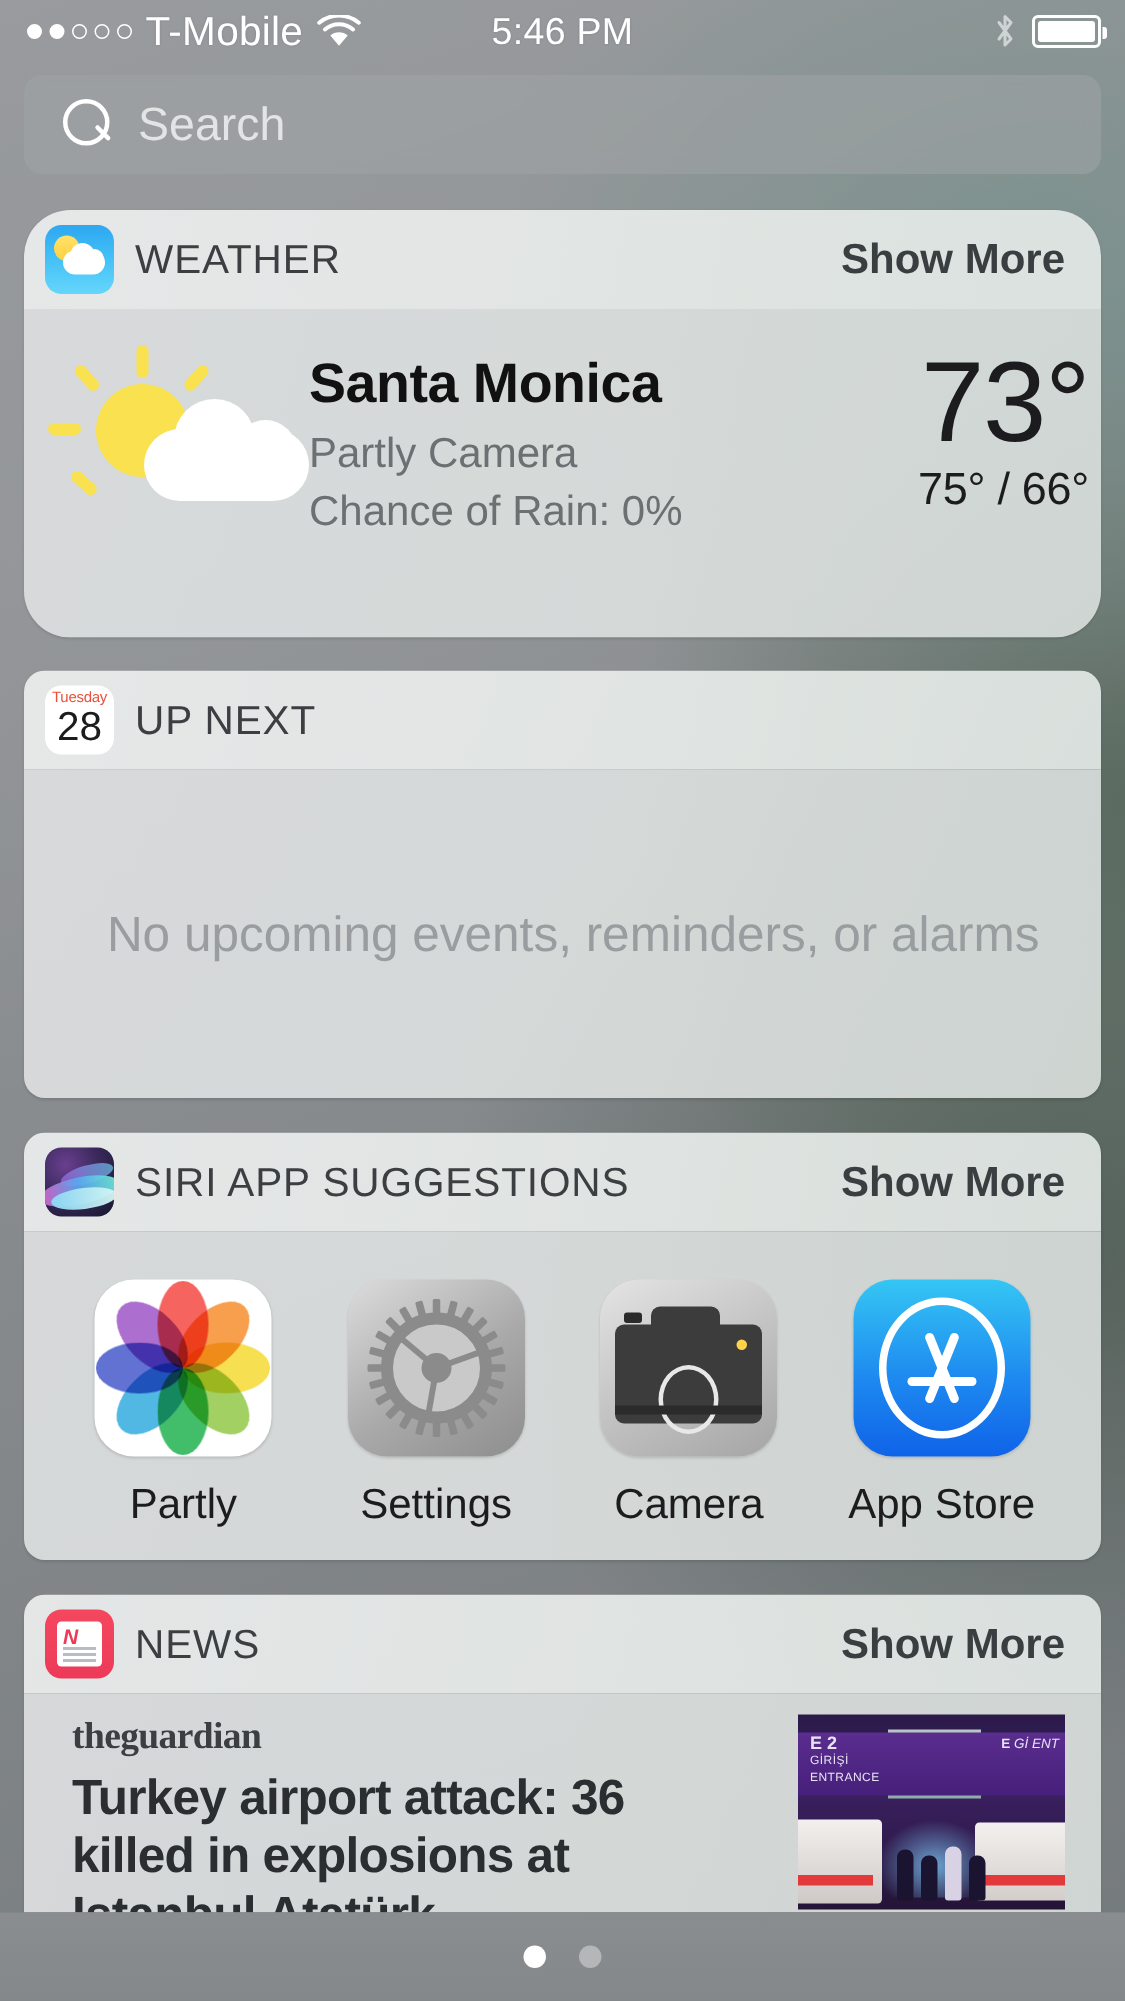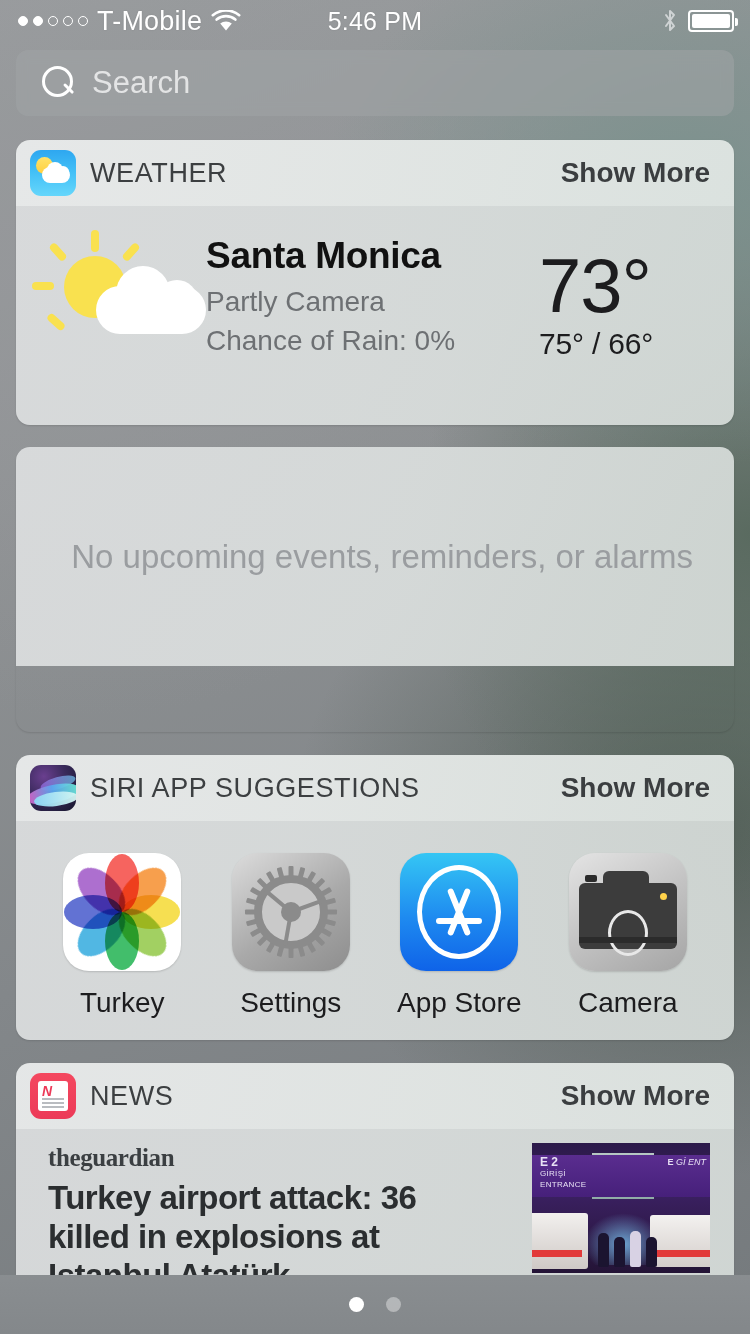--- a/index.html
+++ b/index.html
@@ -107,34 +107,34 @@
 
   
   .icon-news{ background:linear-gradient(180deg,#f4485f 0%, #ec3a58 100%);
               display:flex; align-items:center; justify-content:center; }
   .icon-news .sheet{ width:30px; height:30px; background:#fff; border-radius:3px; position:relative; padding:4px 3px;}
   .icon-news .sheet .n{ position:absolute; left:4px; top:3px; font-size:14px; font-weight:700;
      color:#ec3a58; font-style:italic; line-height:14px; }
   .icon-news .sheet .ln{ position:absolute; left:4px; right:4px; height:1.6px; background:#b9bcc0; }
 
   
-  #weather-widget{ top:140px; height:285px; }
+  #weather-widget{ top:140px; height:285px;border-radius:31px; }
   #weather-widget .widget-body{ height:219px; display:flex; align-items:flex-start; padding-top:24px; }
   .wx-glyph{ width:190px; height:120px; position:relative; flex:0 0 auto; }
   .wx-sun{ position:absolute; left:48px; top:26px; width:62px; height:62px; border-radius:50%; background:#f9e14f; }
   .wx-ray{ position:absolute; background:#f9e14f; border-radius:4px; }
   .wx-cloud{ position:absolute; left:80px; top:56px; width:110px; height:48px; background:#fff; border-radius:24px; }
   .wx-cloud2{ position:absolute; left:100px; top:36px; width:54px; height:54px; background:#fff; border-radius:50%; }
   .wx-cloud3{ position:absolute; left:140px; top:50px; width:42px; height:42px; background:#fff; border-radius:50%; }
   .wx-cloud4{ position:absolute; left:84px; top:58px; width:40px; height:40px; background:#fff; border-radius:50%; }
   .wx-mid{ flex:1 1 auto; padding-top:4px; }
   .wx-city{ font-size:37px; color:#111; font-weight:600; letter-spacing:-.3px; line-height:44px; }
   .wx-cond{ font-size:28px; color:#6d7073; line-height:40px; margin-top:4px; }
   .wx-rain{ font-size:28px; color:#6d7073; line-height:38px; }
-  .wx-right{ width:195px; flex:0 0 auto; text-align:left; padding-right:8px;margin-top:17px; }
+  .wx-right{ width:195px; flex:0 0 auto; text-align:right; padding-right:8px; }
   .wx-temp{ font-size:76px; color:#1c1c1e; font-weight:100; line-height:78px; letter-spacing:-1px; }
   .wx-hilo{ font-size:30px; color:#1c1c1e; font-weight:400; margin-top:2px; letter-spacing:-.2px; }
 
   
   #upnext-widget{ top:447px; height:285px; }
   #upnext-widget .widget-body{ height:219px; display:flex; align-items:center; justify-content:flex-end; padding:0 41px; }
   .upnext-empty{ font-size:33px; color:#9a9da0; text-align:center; line-height:45px; font-weight:400; }
 
   
   #siri-widget{ top:755px; height:285px; }
@@ -296,20 +296,27 @@
       <div class="wx-rain">Chance of Rain: 0%</div>
     </div>
     <div class="wx-right">
       <div class="wx-temp">73°</div>
       <div class="wx-hilo">75° / 66°</div>
     </div>
   </div>
 </div>
 
 <div class="widget" id="upnext-widget">
+  <div class="widget-head">
+    <span class="app-icon icon-calendar">
+      <span class="dow">Tuesday</span>
+      <span class="dnum">28</span>
+    </span>
+    <span class="widget-title">UP NEXT</span>
+  </div>
   <div class="widget-body">
     <div class="upnext-empty">No upcoming events, reminders, or alarms</div>
   </div>
 </div>
 
 <div class="widget" id="siri-widget">
   <div class="widget-head">
     <span class="app-icon icon-siri">
       <span class="w3"></span>
         <span class="w1"></span>
@@ -324,21 +331,21 @@
       <div class="big big-photos">
         <span class="pet" style="background:#f4413c; transform:translate(-50%,-100%) rotate(0deg);"></span>
         <span class="pet" style="background:#f58a25; transform:translate(-50%,-100%) rotate(45deg);"></span>
         <span class="pet" style="background:#f4d82a; transform:translate(-50%,-100%) rotate(90deg);"></span>
         <span class="pet" style="background:#8dc63f; transform:translate(-50%,-100%) rotate(135deg);"></span>
         <span class="pet" style="background:#18b04a; transform:translate(-50%,-100%) rotate(180deg);"></span>
         <span class="pet" style="background:#2aa7dd; transform:translate(-50%,-100%) rotate(225deg);"></span>
         <span class="pet" style="background:#3f53c9; transform:translate(-50%,-100%) rotate(270deg);"></span>
         <span class="pet" style="background:#9b4fc4; transform:translate(-50%,-100%) rotate(315deg);"></span>
       </div>
-      <div class="lbl">Turkey</div>
+      <div class="lbl">Partly</div>
     </div>
 
     <div class="sugg">
       <div class="big big-settings">
         <span class="gear">
           <span class="tooth" style="transform:translate(-50%,-50%) rotate(0deg);"></span>
           <span class="tooth" style="transform:translate(-50%,-50%) rotate(15deg);"></span>
           <span class="tooth" style="transform:translate(-50%,-50%) rotate(30deg);"></span>
           <span class="tooth" style="transform:translate(-50%,-50%) rotate(45deg);"></span>
           <span class="tooth" style="transform:translate(-50%,-50%) rotate(60deg);"></span>
@@ -353,39 +360,39 @@
           <span class="spoke" style="transform:translate(-50%,0) rotate(10deg);"></span>
           <span class="spoke" style="transform:translate(-50%,0) rotate(130deg);"></span>
           <span class="spoke" style="transform:translate(-50%,0) rotate(250deg);"></span>
           <span class="hub"></span>
         </span>
       </div>
       <div class="lbl">Settings</div>
     </div>
 
     <div class="sugg">
-      <div class="big big-appstore">
-        <span class="circ"></span>
-        <span class="stickA" style="transform:translate(-50%,-50%) rotate(22deg);"></span>
-        <span class="stickA" style="transform:translate(-50%,-50%) rotate(-22deg);"></span>
-        <span class="bar"></span>
-      </div>
-      <div class="lbl">App Store</div>
-    </div>
-
-    <div class="sugg">
       <div class="big big-camera">
         <span class="hump"></span>
         <span class="body"></span>
         <span class="vf"></span>
         <span class="flash"></span>
         <span class="lens"></span>
         <span class="strip"></span>
       </div>
       <div class="lbl">Camera</div>
+    </div>
+
+    <div class="sugg">
+      <div class="big big-appstore">
+        <span class="circ"></span>
+        <span class="stickA" style="transform:translate(-50%,-50%) rotate(22deg);"></span>
+        <span class="stickA" style="transform:translate(-50%,-50%) rotate(-22deg);"></span>
+        <span class="bar"></span>
+      </div>
+      <div class="lbl">App Store</div>
     </div>
 
   </div>
 </div>
 
 <div class="widget" id="news-widget">
   <div class="widget-head">
     <span class="app-icon icon-news">
       <span class="sheet">
         <span class="n">N</span>

